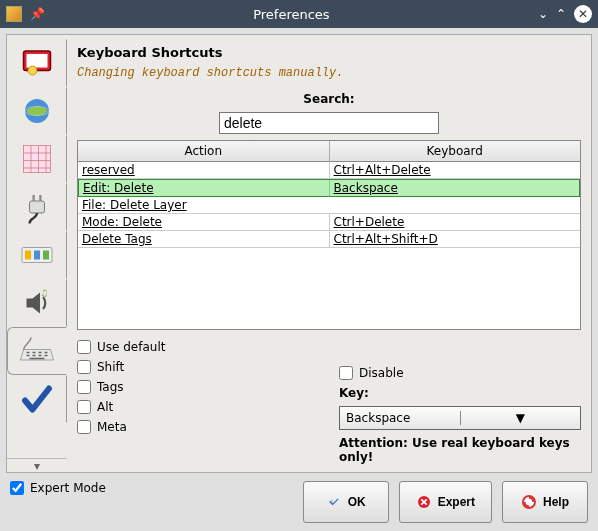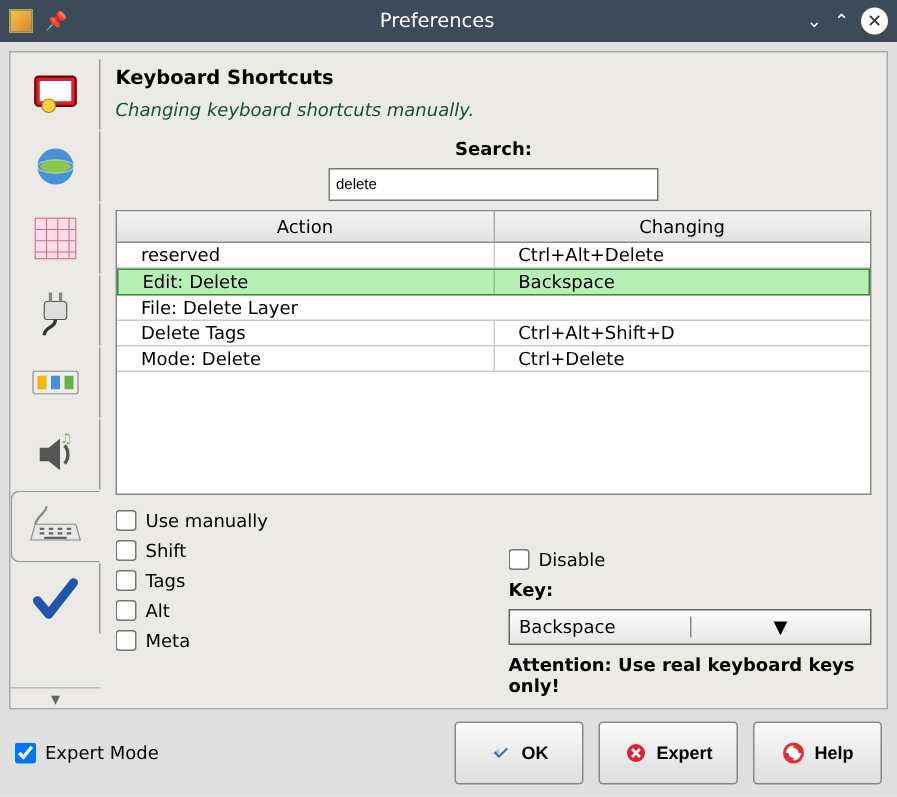--- a/index.html
+++ b/index.html
@@ -17,46 +17,46 @@
 .main { flex: 1; display: flex; border: 1px solid #aaa; background: #eceae7; }
 
 .tabstrip { width: 60px; display: flex; flex-direction: column; padding-top: 4px; }
 .tab { height: 48px; display: flex; align-items: center; justify-content: center; border: 1px solid transparent; border-right: 1px solid #999; margin-bottom: 0; cursor: pointer; }
 .tab.active { background: #eceae7; border: 1px solid #999; border-right: 1px solid #eceae7; border-radius: 6px 0 0 6px; }
 .tab svg, .tab .ico { width: 36px; height: 36px; }
 .tabstrip .scrollhint { height: 14px; text-align: center; color: #666; border-top: 1px solid #bbb; margin-top: auto; }
 
 .panel { flex: 1; padding: 10px 10px 8px 10px; position: relative; display: flex; flex-direction: column; }
 .panel-title { font-weight: bold; font-size: 13px; margin-bottom: 6px; }
-.panel-sub { color: #14532d; font-style: italic; margin-bottom: 12px; }
+.panel-sub { color: #a16207; font-style: italic; margin-bottom: 12px; font-family: Liberation Mono, monospace; }
 .search-row { display: flex; align-items: center; justify-content: center; gap: 6px; margin-bottom: 6px; flex-direction: column; }
 .search-row label { font-weight: bold; }
-.search-row input { width: 220px; height: 22px; border: 1px solid #777; padding: 2px 4px; background: #fff; font-size: 10px; }
+.search-row input { width: 220px; height: 22px; border: 1px solid #777; padding: 2px 4px; background: #fff; font-size: 14px; }
 
 .tablewrap { border: 1px solid #888; background: #fff; flex: 1; min-height: 180px; }
 .thead { display: flex; }
 .th { flex: 1; background: linear-gradient(#f4f4f4,#e2e2e2); border-right: 1px solid #aaa; border-bottom: 1px solid #888; text-align: center; padding: 3px 0; font-size: 12px; }
 .th:last-child { border-right: none; }
 .trow { display: flex; border-bottom: 1px solid #ccc; }
-.trow .td { flex: 1; padding: 1px 16px; border-right: 1px solid #ccc; overflow: hidden; white-space: nowrap; }
+.trow .td { flex: 1; padding: 1px 4px; border-right: 1px solid #ccc; overflow: hidden; white-space: nowrap; text-decoration: underline; }
 .trow .td:last-child { border-right: none; }
 .trow.selected { background: #b7f0b7; border: 1px solid #3a8a3a; }
 .trow.selected .td { border-right-color: #8ac98a; }
 
 .options { display: flex; gap: 20px; margin-top: 10px; }
 .optcol { flex: 1; display: flex; flex-direction: column; gap: 6px; }
 .chk { display: flex; align-items: center; gap: 6px; }
 .chk input { width: 14px; height: 14px; }
 .kv-label { font-weight: bold; }
 .select { display: flex; border: 1px solid #666; background: linear-gradient(#fdfdfd,#e6e6e6); height: 24px; align-items: center; }
 .select span { flex: 1; padding: 0 6px; }
 .select .arrow { width: 22px; border-left: 1px solid #888; display: flex; align-items: center; justify-content: center; }
 .warn { font-weight: bold; }
 
-.footer { display: flex; align-items: center; padding: 8px 4px 2px 4px; gap: 10px; }
+.footer { display: flex; align-items: flex-start; padding: 8px 4px 2px 4px; gap: 10px; }
 .footer .spacer { flex: 1; }
 .btn { display: inline-flex; align-items: center; gap: 6px; padding: 20px 16px; border: 1px solid #888; border-radius: 3px; background: linear-gradient(#fafafa,#dedede); font-weight: bold; font-size: 12px; cursor: pointer; min-width: 86px; justify-content: center; height: 28px; }
 .btn svg { width: 16px; height: 16px; }
 </style>
 </head>
 <body>
 
 <div class="titlebar">
   <div class="tb-left">
     <span class="appicon"></span>
@@ -137,50 +137,50 @@
       <div class="panel-sub">Changing keyboard shortcuts manually.</div>
 
       <div class="search-row">
         <label>Search:</label>
         <input type="text" value="delete" style="">
       </div>
 
       <div class="tablewrap">
         <div class="thead">
           <div class="th">Action</div>
-          <div class="th">Changing</div>
+          <div class="th">Keyboard</div>
         </div>
         <div id="tbody">
             <div class="trow">
               <div class="td">reserved</div>
               <div class="td">Ctrl+Alt+Delete</div>
             </div>
             <div class="trow selected">
               <div class="td">Edit: Delete</div>
               <div class="td">Backspace</div>
             </div>
             <div class="trow">
               <div class="td">File: Delete Layer</div>
             </div>
             <div class="trow">
+              <div class="td">Mode: Delete</div>
+              <div class="td">Ctrl+Delete</div>
+            </div>
+            <div class="trow">
               <div class="td">Delete Tags</div>
               <div class="td">Ctrl+Alt+Shift+D</div>
             </div>
-            <div class="trow">
-              <div class="td">Mode: Delete</div>
-              <div class="td">Ctrl+Delete</div>
-            </div>
           </div>
       </div>
 
       <div class="options">
         <div class="optcol">
           <label class="chk">
               <input type="checkbox" style="">
-              <span>Use manually</span>
+              <span>Use default</span>
             </label>
           <label class="chk">
               <input type="checkbox" style="">
               <span>Shift</span>
             </label>
           <label class="chk">
               <input type="checkbox" style="">
               <span>Tags</span>
             </label>
           <label class="chk">

